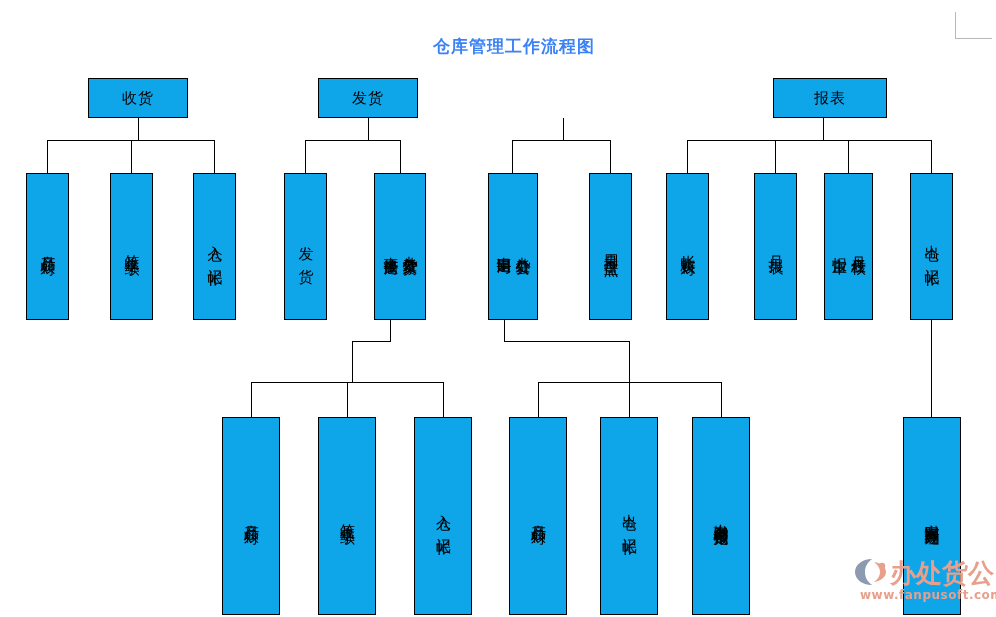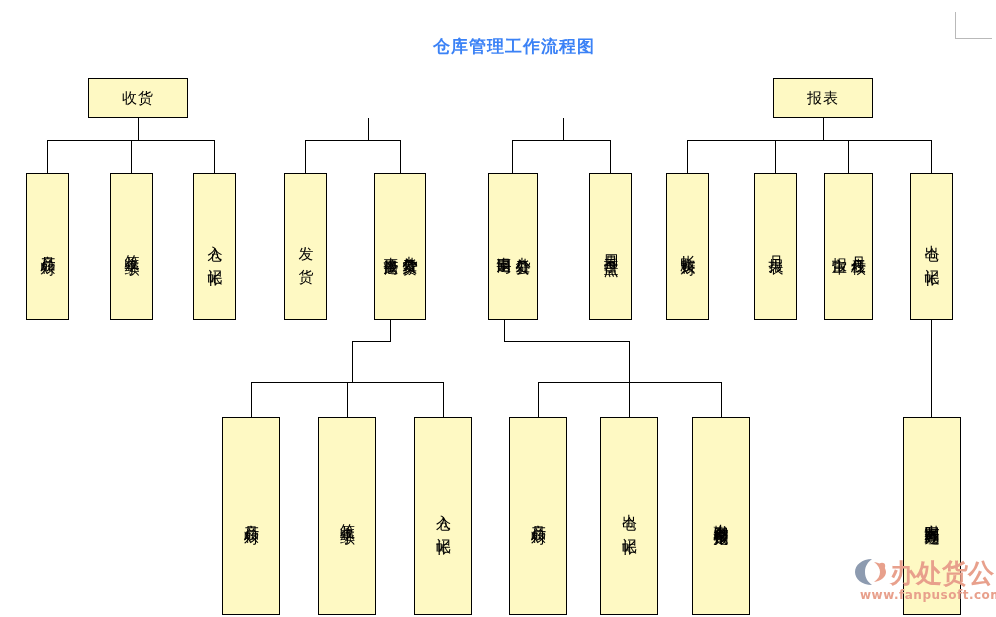--- a/index.html
+++ b/index.html
@@ -22,21 +22,21 @@
     text-align:center;
     font-size:17px;font-weight:bold;color:#3b82f6;
     letter-spacing:1px;
     line-height:20px;
   }
 
   
   .node{
     position:absolute;
     border:1px solid #000;
-    background:#fef9c3;
+    background:#0ea5e9;
     box-sizing:border-box;
     display:flex;
     align-items:center;
     justify-content:center;
     color:#000;
   }
   .node .txt-h{
     font-size:15px;
     line-height:18px;
     letter-spacing:1px;
@@ -86,21 +86,24 @@
 
 <div id="canvas">
 
   <div class="corner-mark" style="left:955px;top:12px;width:36px;height:26px;"></div>
 
   <div class="chart-title">仓库管理工作流程图</div>
 
   <div class="node" style="left:88px;top:78px;width:100px;height:40px;">
     <span class="txt-h">收货</span>
   </div>
-  <div class="node" style="left:773px;top:78px;width:100px;height:40px;">
+  <div class="node" style="left:318px;top:78px;width:100px;height:40px;">
+    <span class="txt-h">发货</span>
+  </div>
+  <div class="node" style="left:773px;top:78px;width:114px;height:40px;">
     <span class="txt-h">报表</span>
   </div>
 
   <div class="ln lnv" style="left:138px;top:118px;height:22px;"></div>
   <div class="ln lnh" style="left:47px;top:140px;width:167px;"></div>
   <div class="ln lnv" style="left:47px;top:140px;height:33px;"></div>
   <div class="ln lnv" style="left:131px;top:140px;height:33px;"></div>
   <div class="ln lnv" style="left:214px;top:140px;height:33px;"></div>
 
   <div class="ln lnv" style="left:368px;top:118px;height:22px;"></div>

